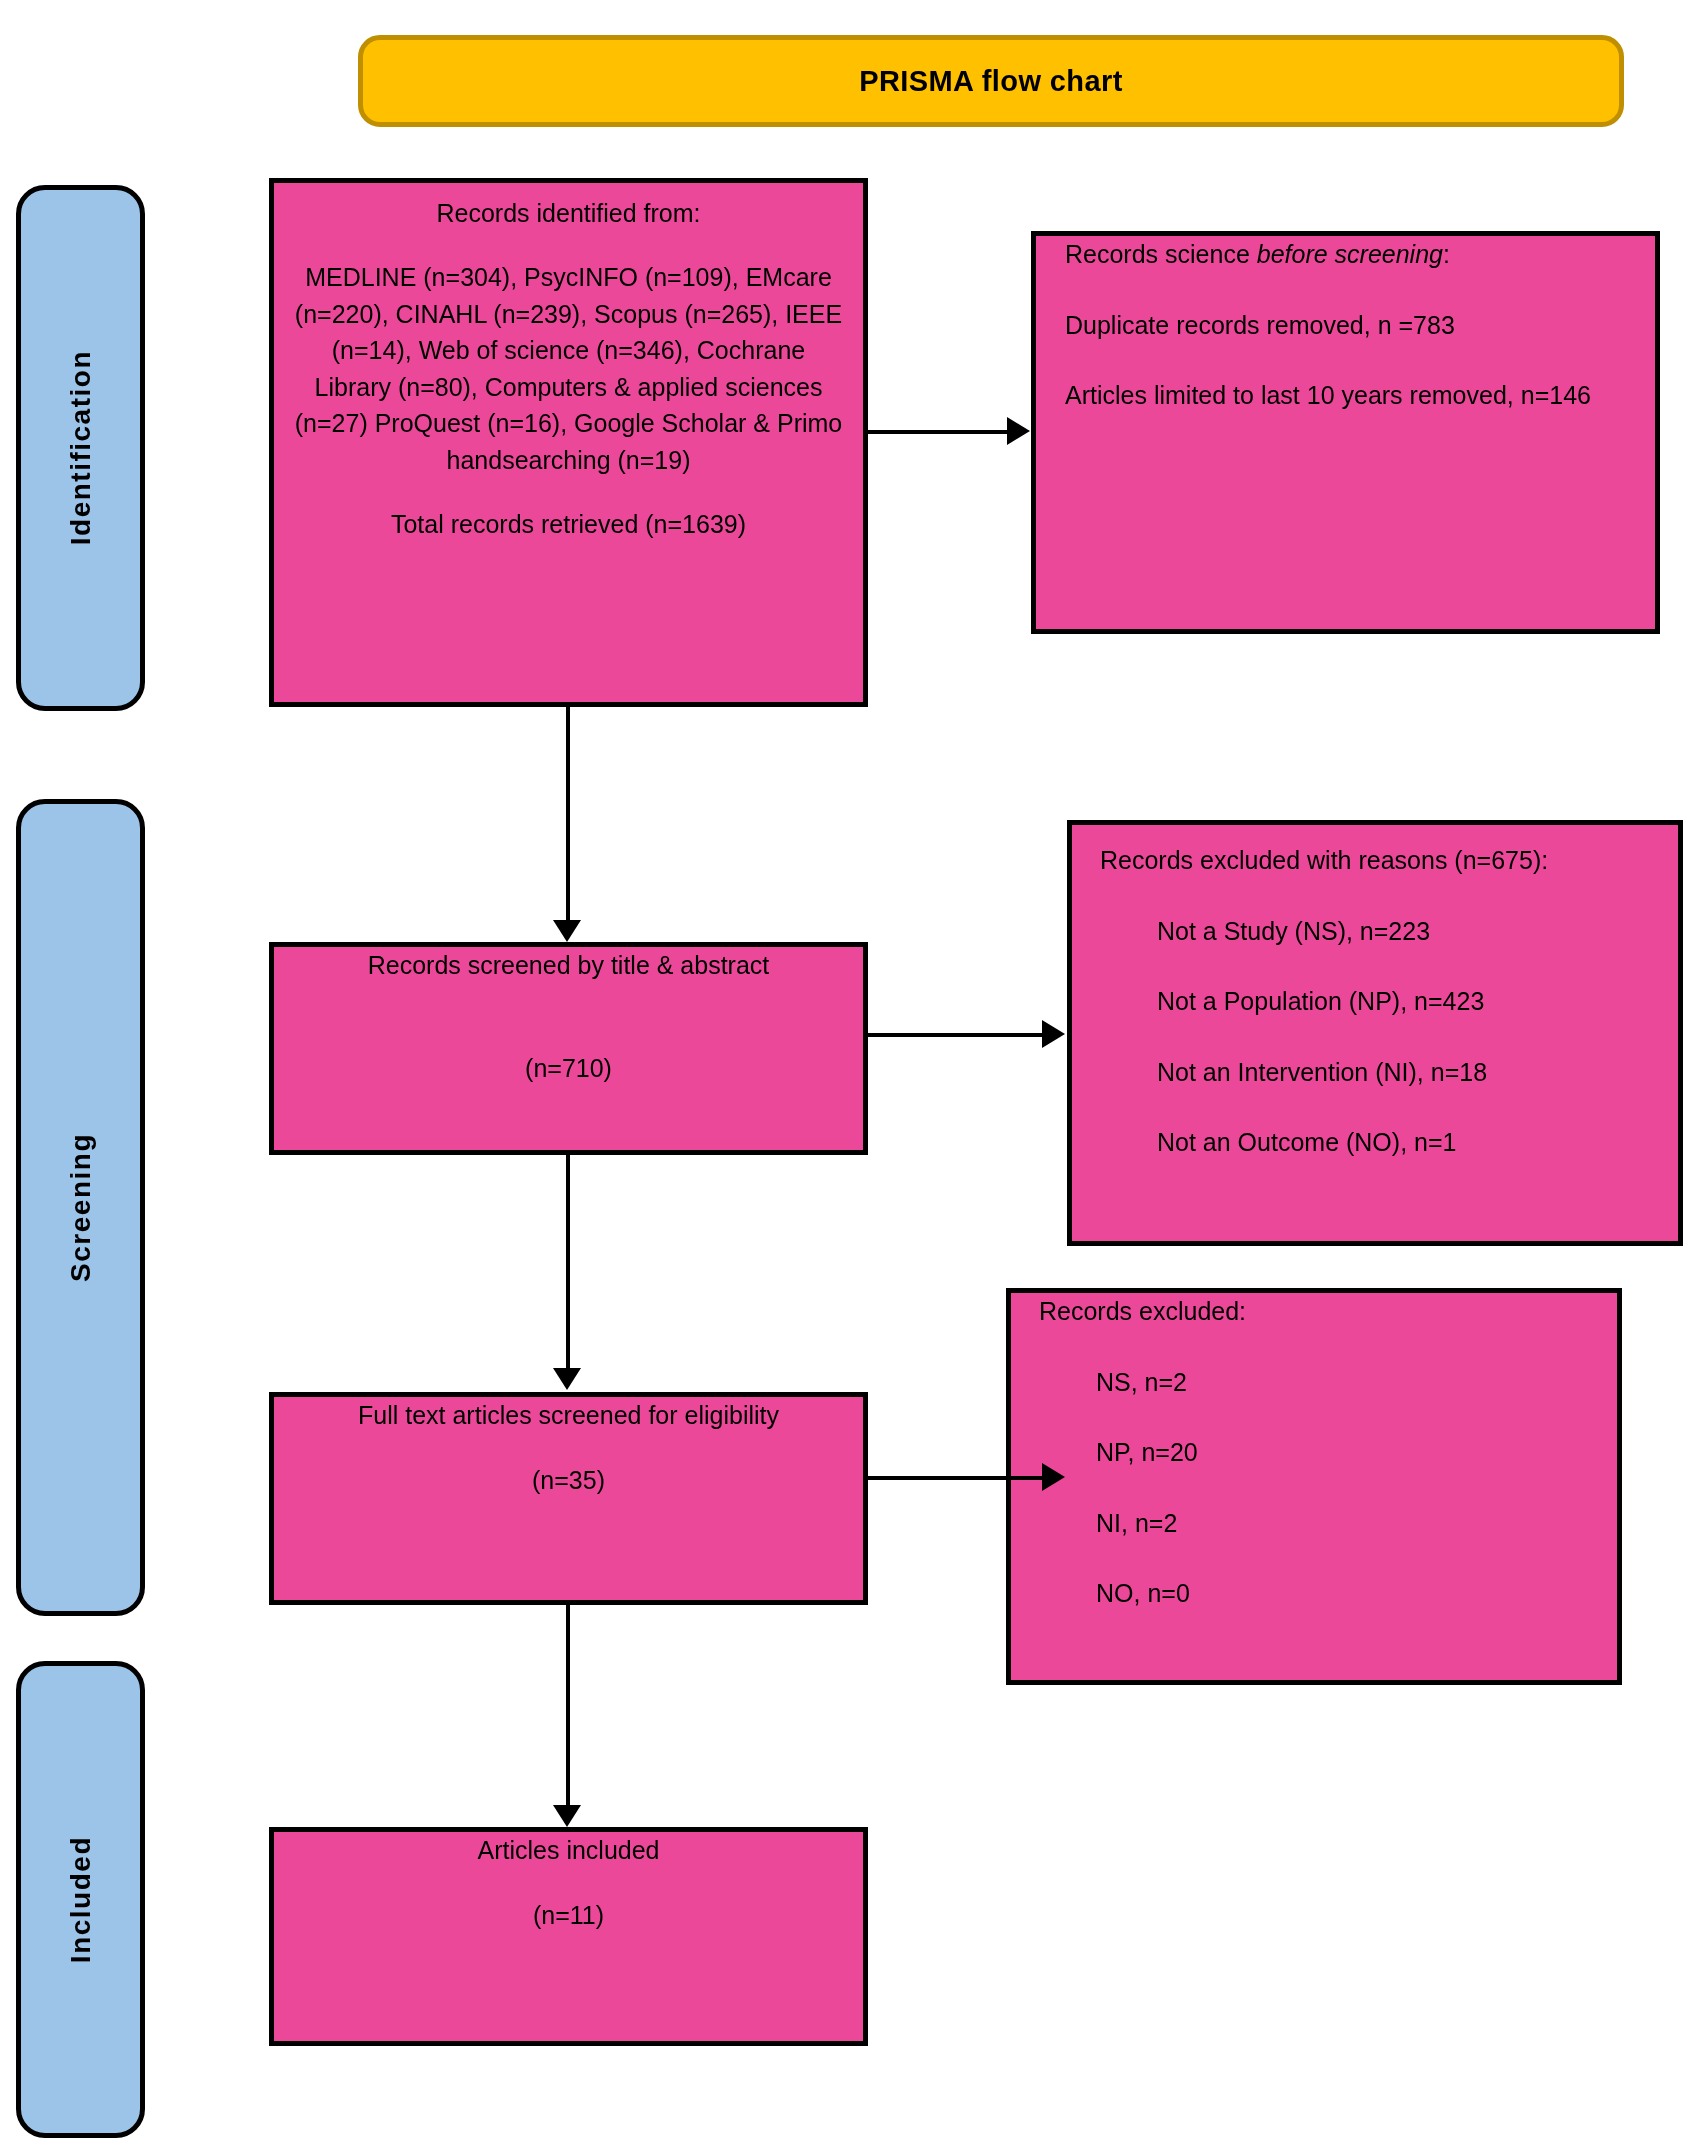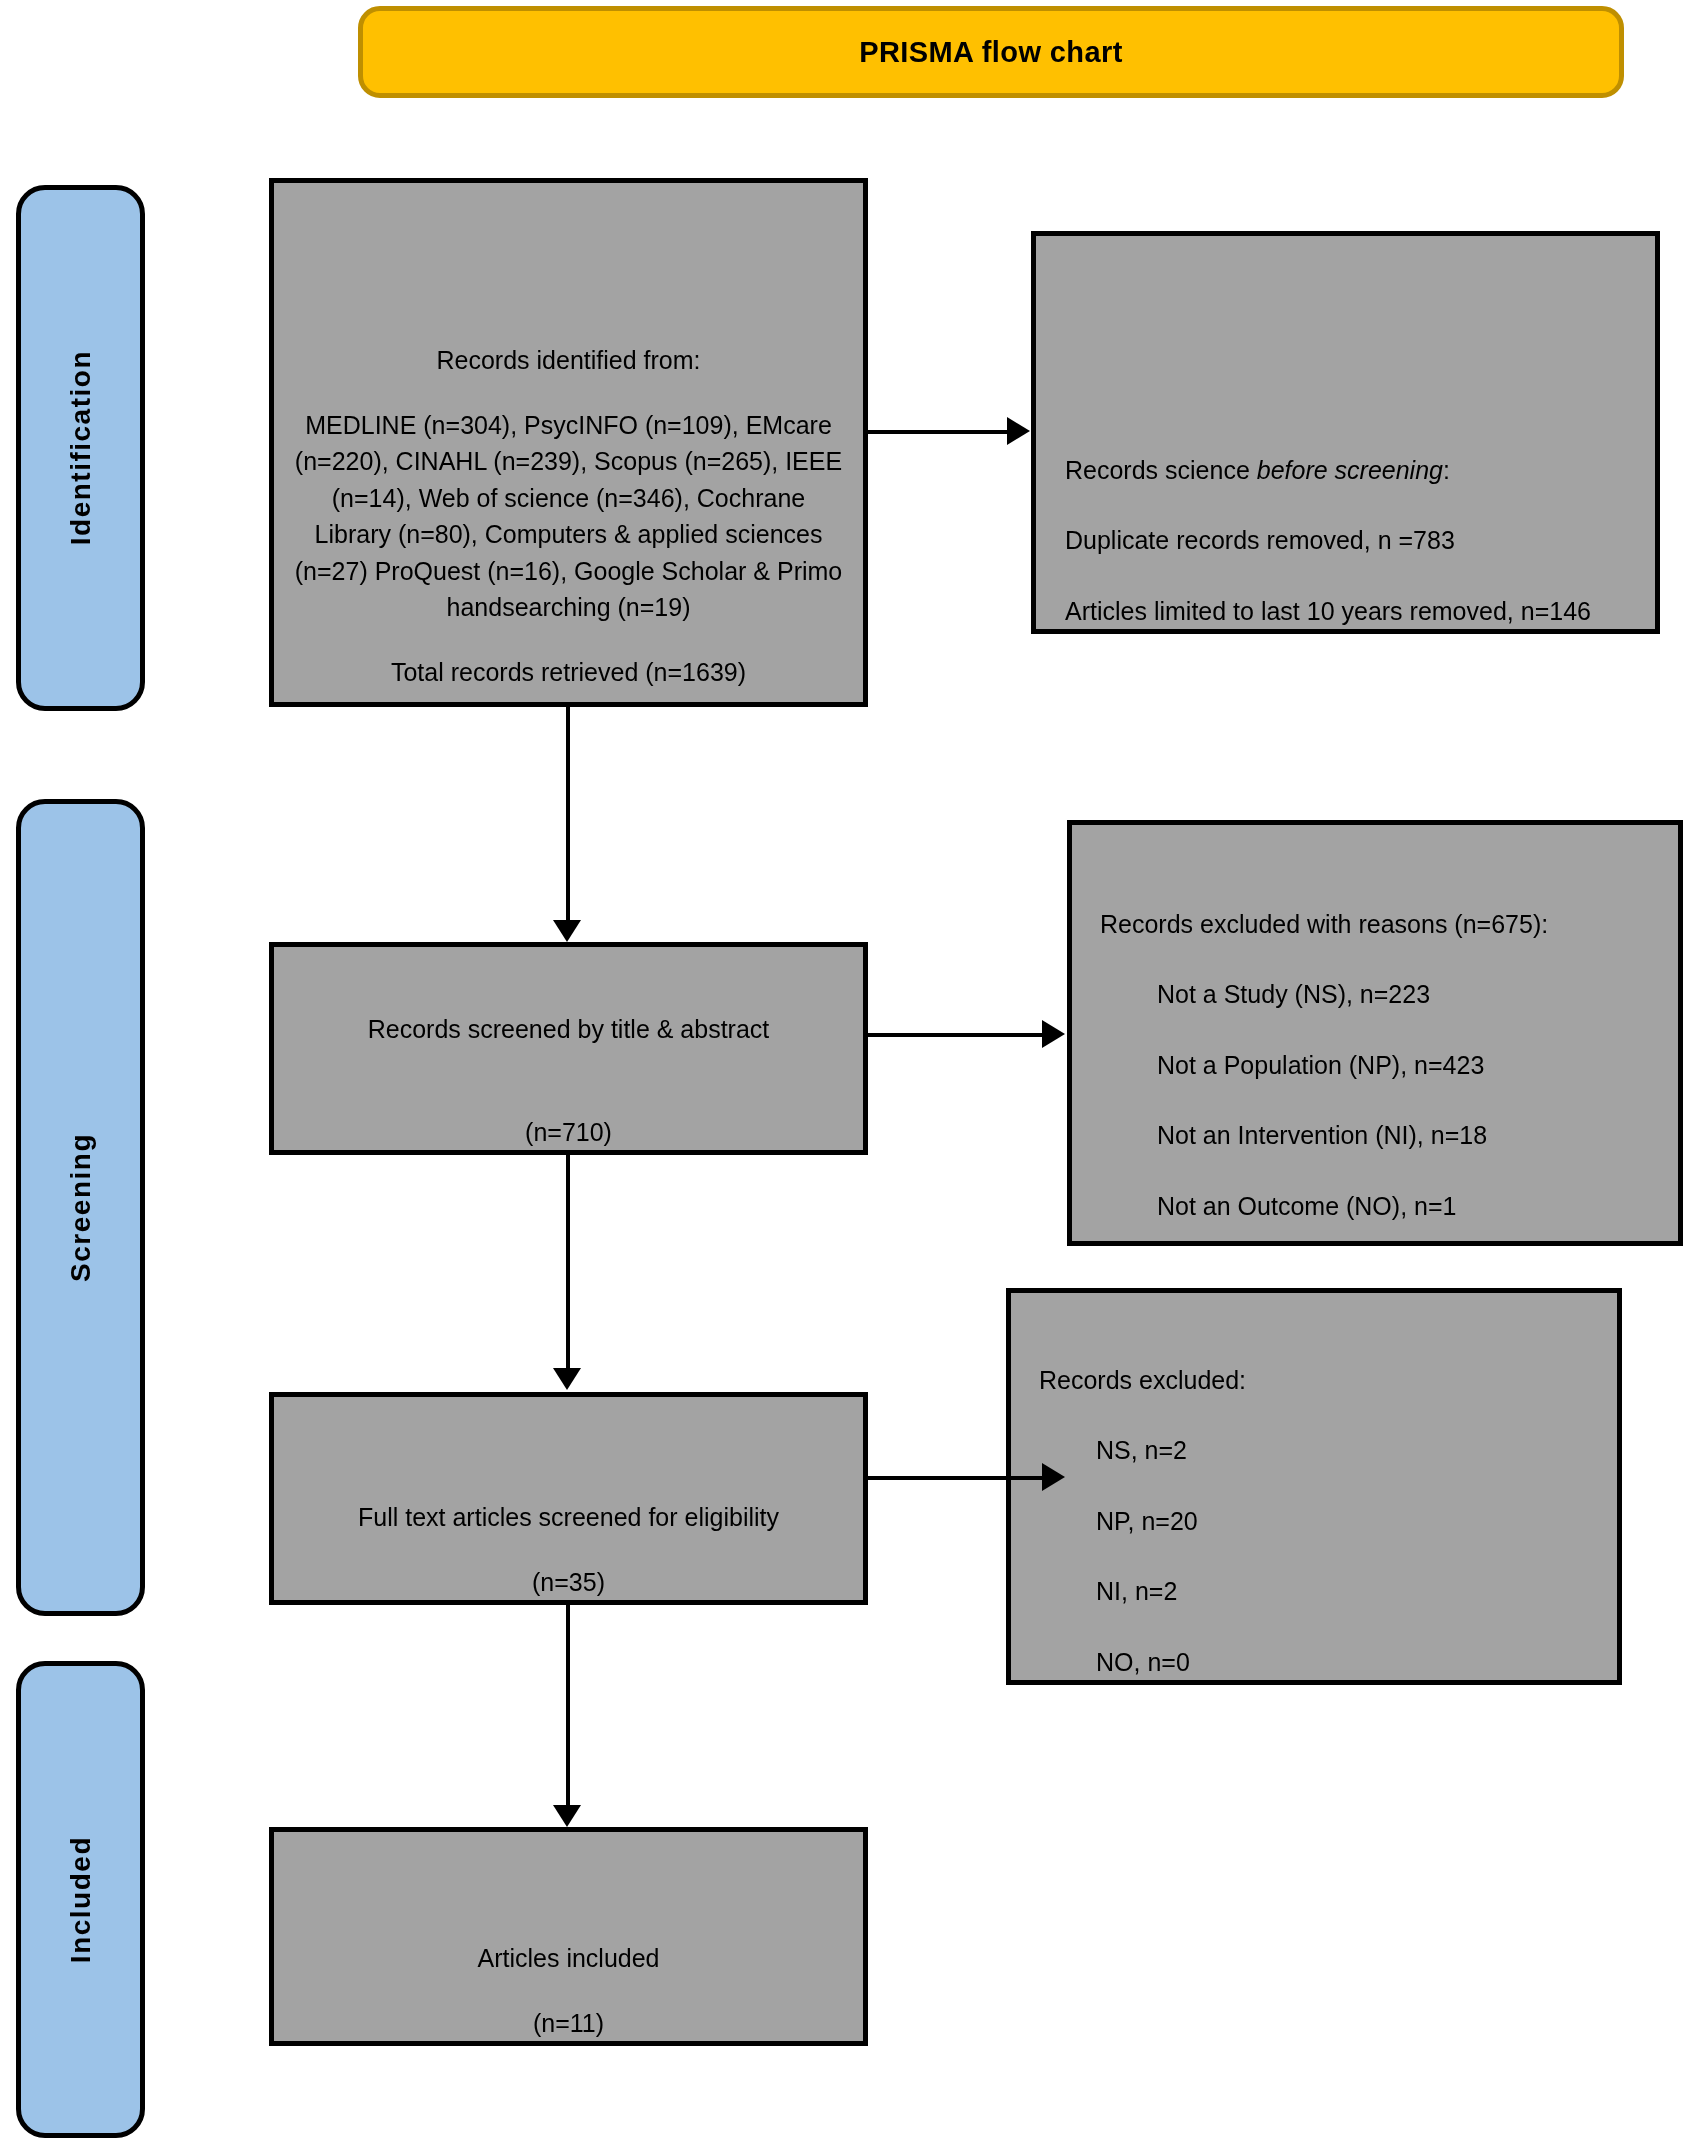--- a/index.html
+++ b/index.html
@@ -16,21 +16,21 @@
     width: 1707px;
     height: 2151px;
     background: #ffffff;
     overflow: hidden;
   }
 
   
   .title-banner {
     position: absolute;
     left: 358px;
-    top: 6px;
+    top: 35px;
     width: 1266px;
     height: 92px;
     background: #FFC000;
     border: 5.1px solid #BF8F00;
     border-radius: 22px;
     box-sizing: border-box;
     display: flex;
     align-items: center;
     justify-content: center;
   }
@@ -61,26 +61,26 @@
     color: #000000;
     white-space: nowrap;
   }
   #stage-identification { left: 16px;  top: 185px;  width: 129px; height: 526px; }
   #stage-screening      { left: 16px;  top: 799px; width: 129px; height: 817px; }
   #stage-included       { left: 16px;  top: 1661px; width: 129px; height: 477px; }
 
   
   .flow-box {
     position: absolute;
-    background: #a3a3a3;
+    background: #ec4899;
     border: 5.1px solid #000000;
     box-sizing: border-box;
     display: flex;
     flex-direction: column;
-    justify-content: flex-end;
+    justify-content: flex-start;
   }
   .flow-box.centered { align-items: center; text-align: center; }
   .flow-box p {
     margin: 0;
     font-size: 25px;
     line-height: 1.46;
     color: #000000;
   }
   .flow-box p.gap-top { margin-top: 28px; }
   .flow-box p.indent  { margin-left: 57px; }

